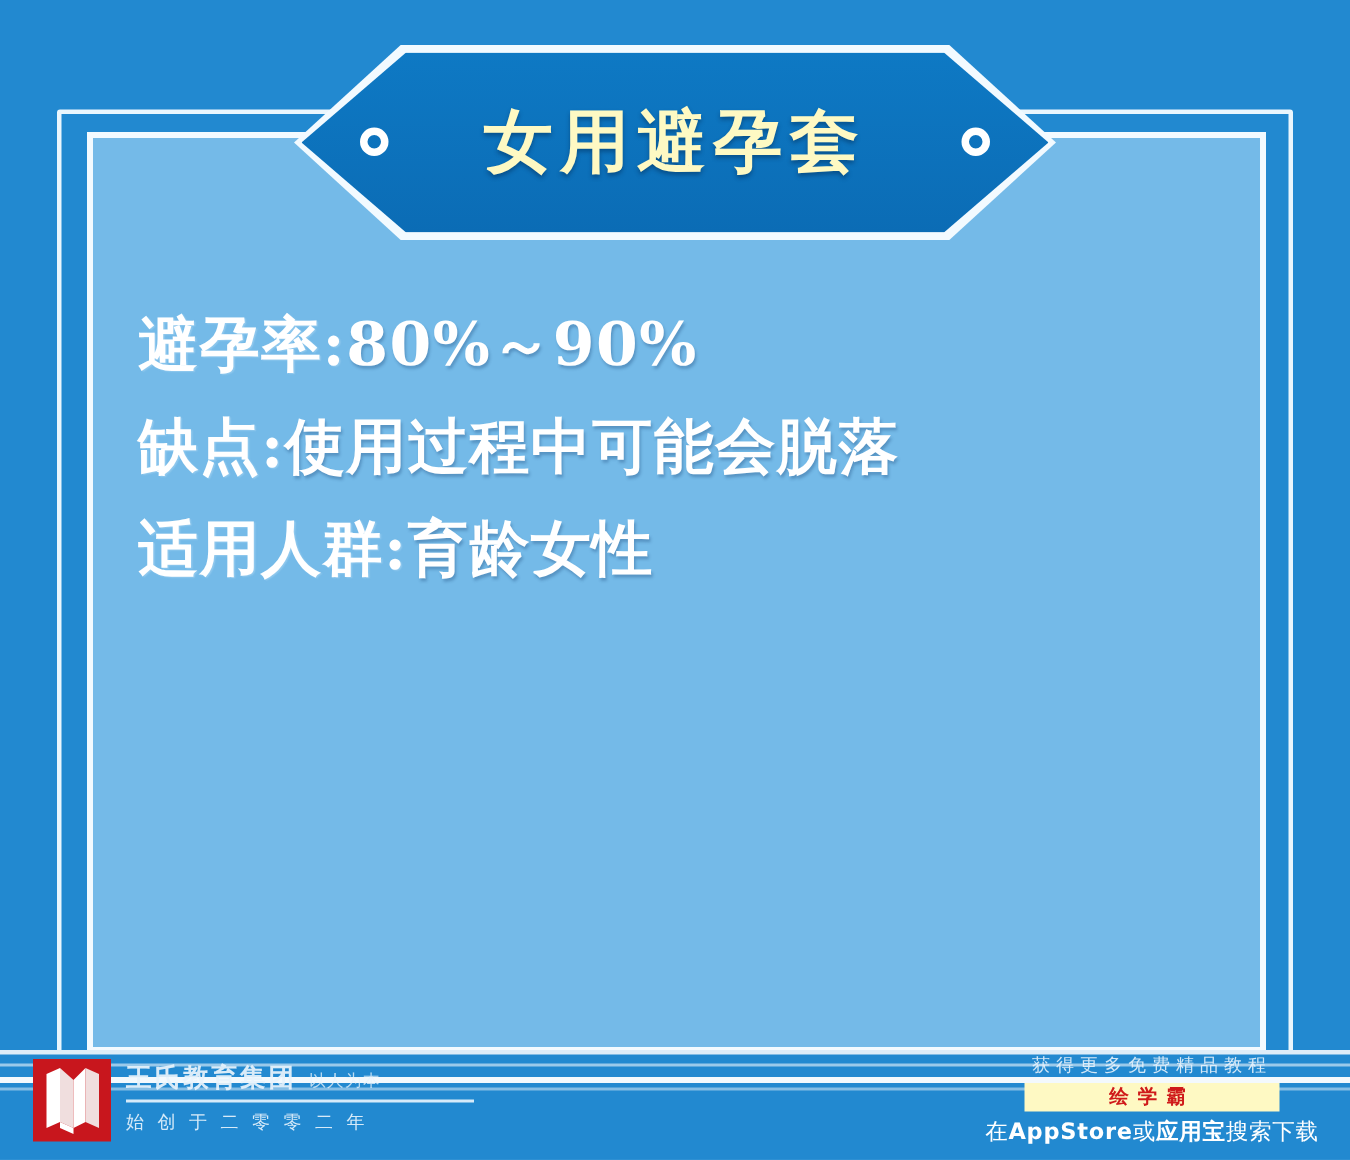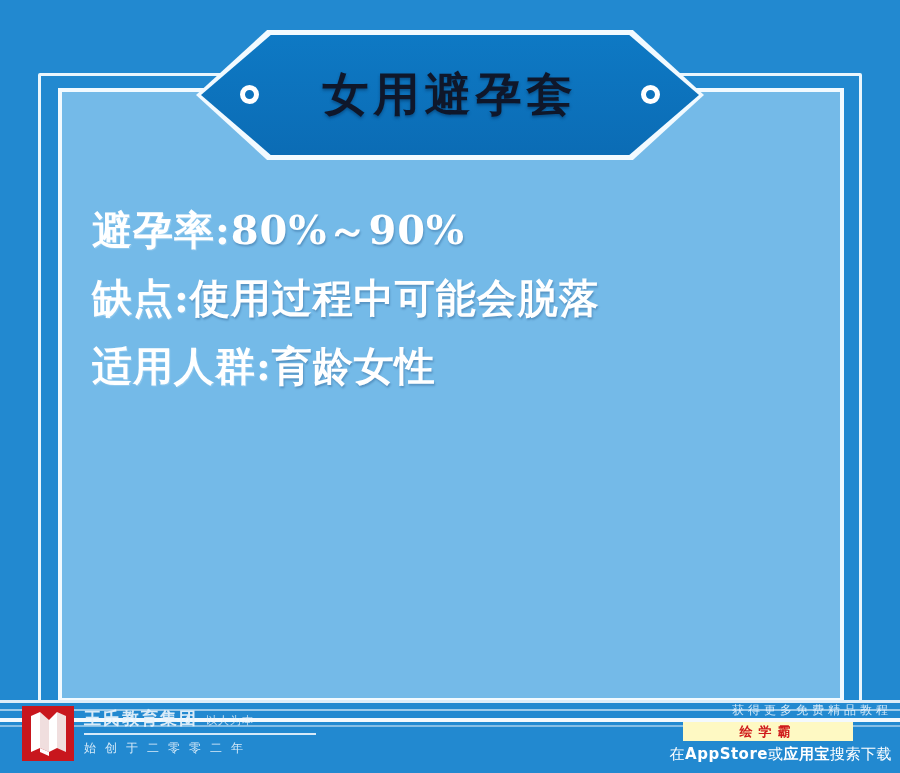--- a/index.html
+++ b/index.html
@@ -68,21 +68,21 @@
     -webkit-clip-path: polygon(0% 50%, 14% 0%, 86% 0%, 100% 50%, 86% 100%, 14% 100%);
     clip-path: polygon(0% 50%, 14% 0%, 86% 0%, 100% 50%, 86% 100%, 14% 100%);
   }
   .banner-title {
     position: absolute;
     left: 0;
     right: 0;
     top: 50%;
     transform: translateY(-50%);
     text-align: center;
-    color: #0f172a;
+    color: #fef9c3;
     font-family: "DejaVu Serif", "Liberation Serif", serif;
     font-weight: bold;
     font-size: 46px;
     letter-spacing: 5px;
     text-shadow: 0 2px 3px rgba(0, 40, 80, .45);
     white-space: nowrap;
   }
   .pin {
     position: absolute;
     top: 50%;
@@ -184,21 +184,21 @@
     letter-spacing: 9px;
     white-space: nowrap;
     opacity: .9;
   }
 
   .promo {
     position: absolute;
     right: 8px;
     top: 702px;
     width: 248px;
-    text-align: right;
+    text-align: center;
   }
   .promo-top {
     color: #e7f3fc;
     font-size: 12px;
     letter-spacing: 4px;
     white-space: nowrap;
     opacity: .9;
   }
   .promo-badge {
     margin: 3px auto 0;

